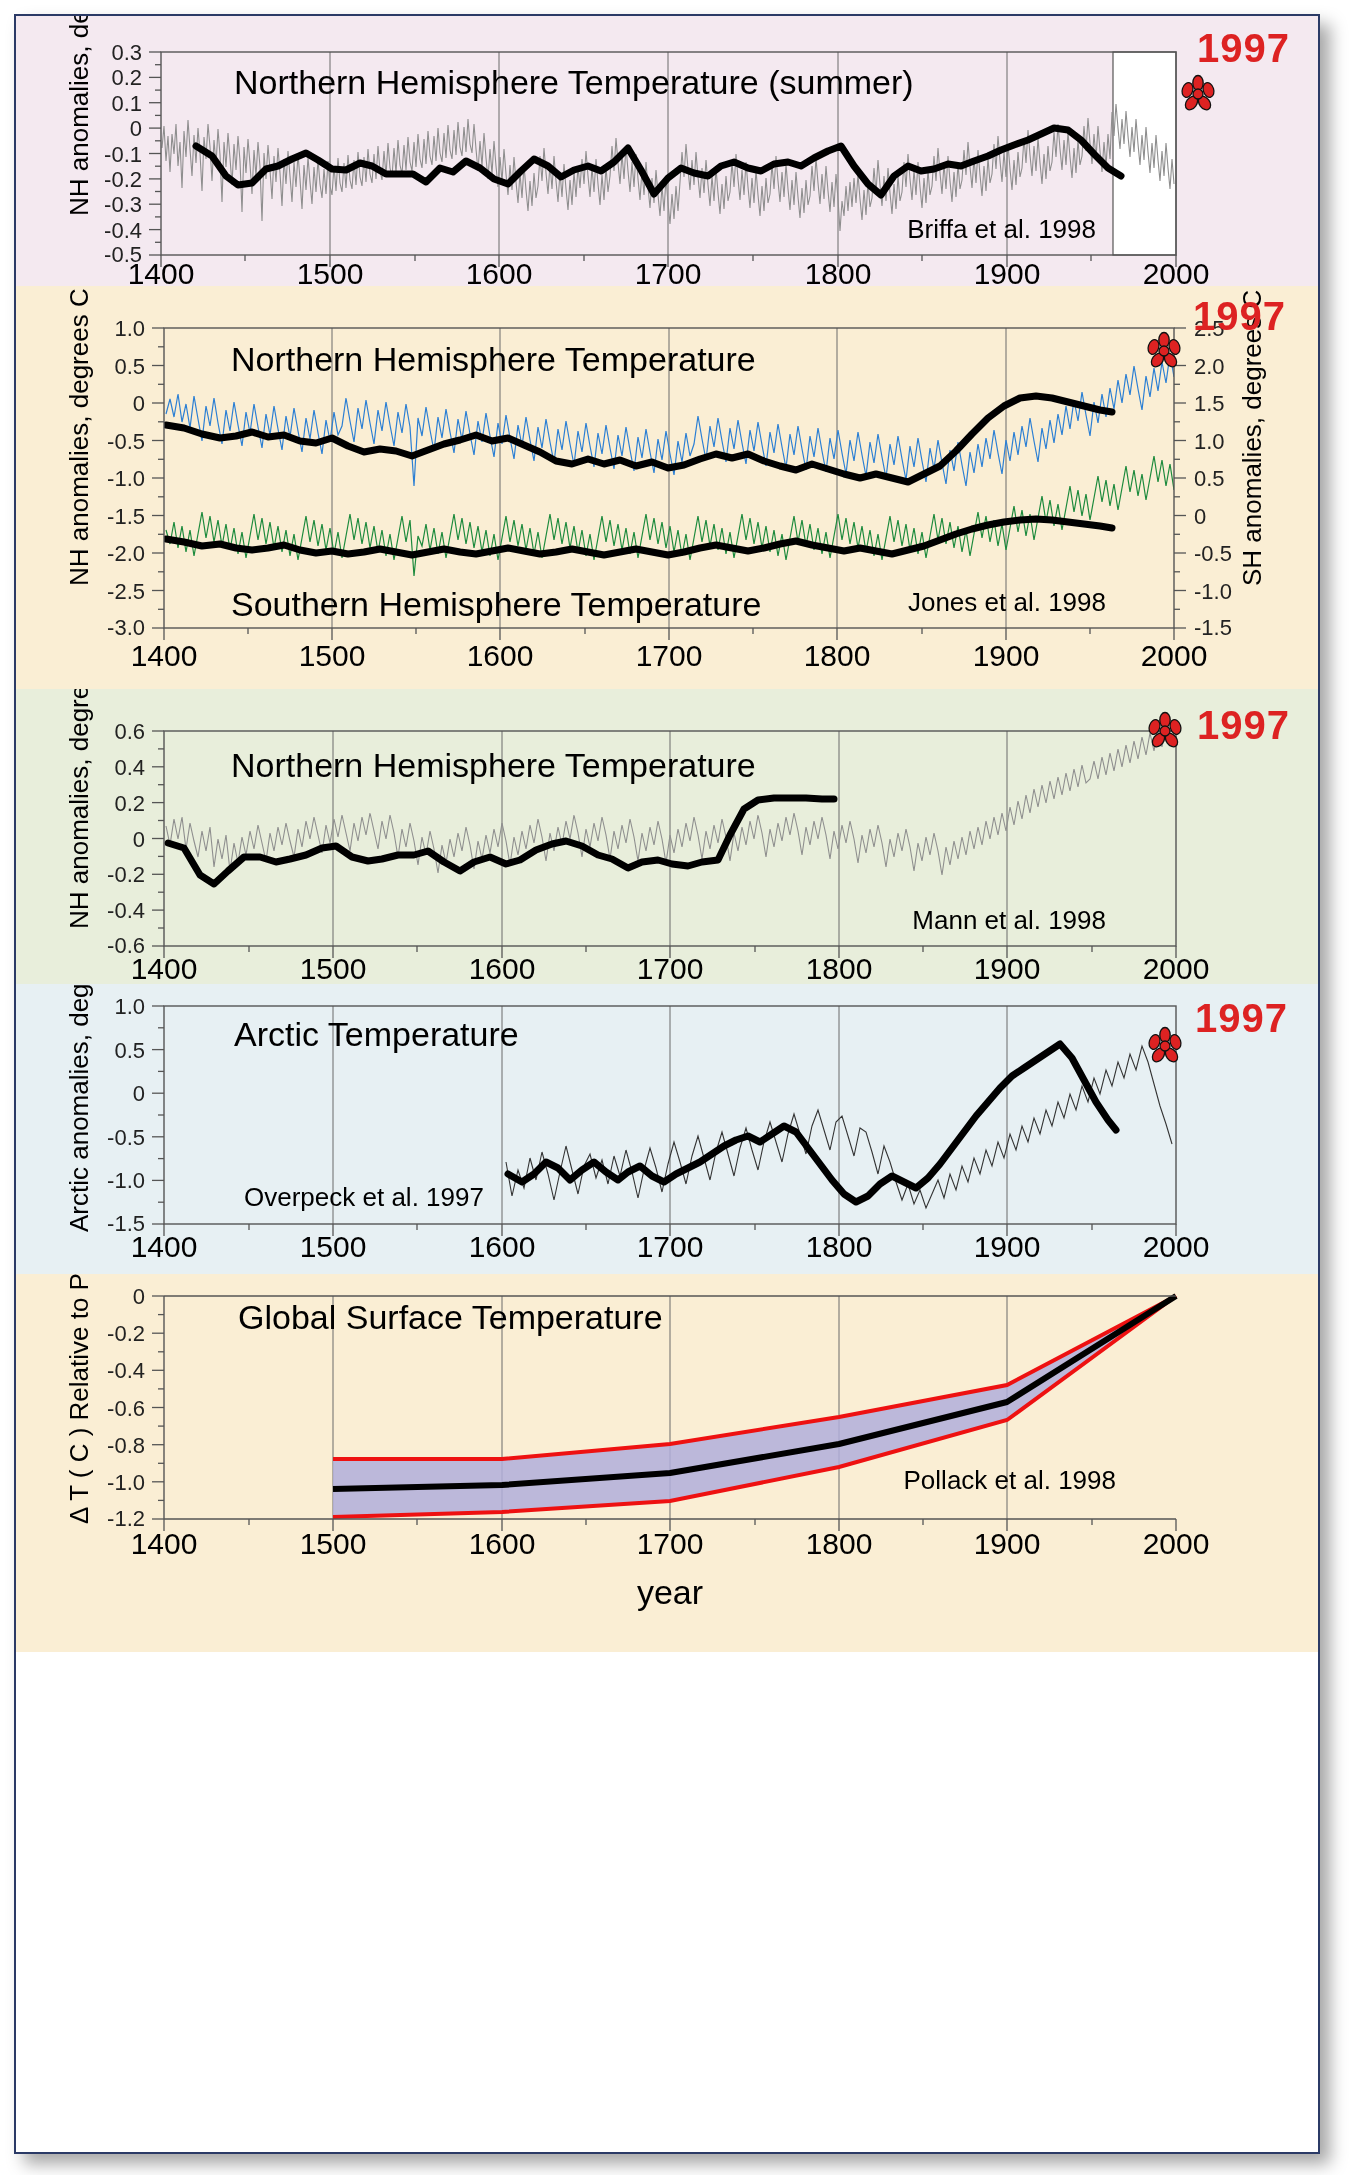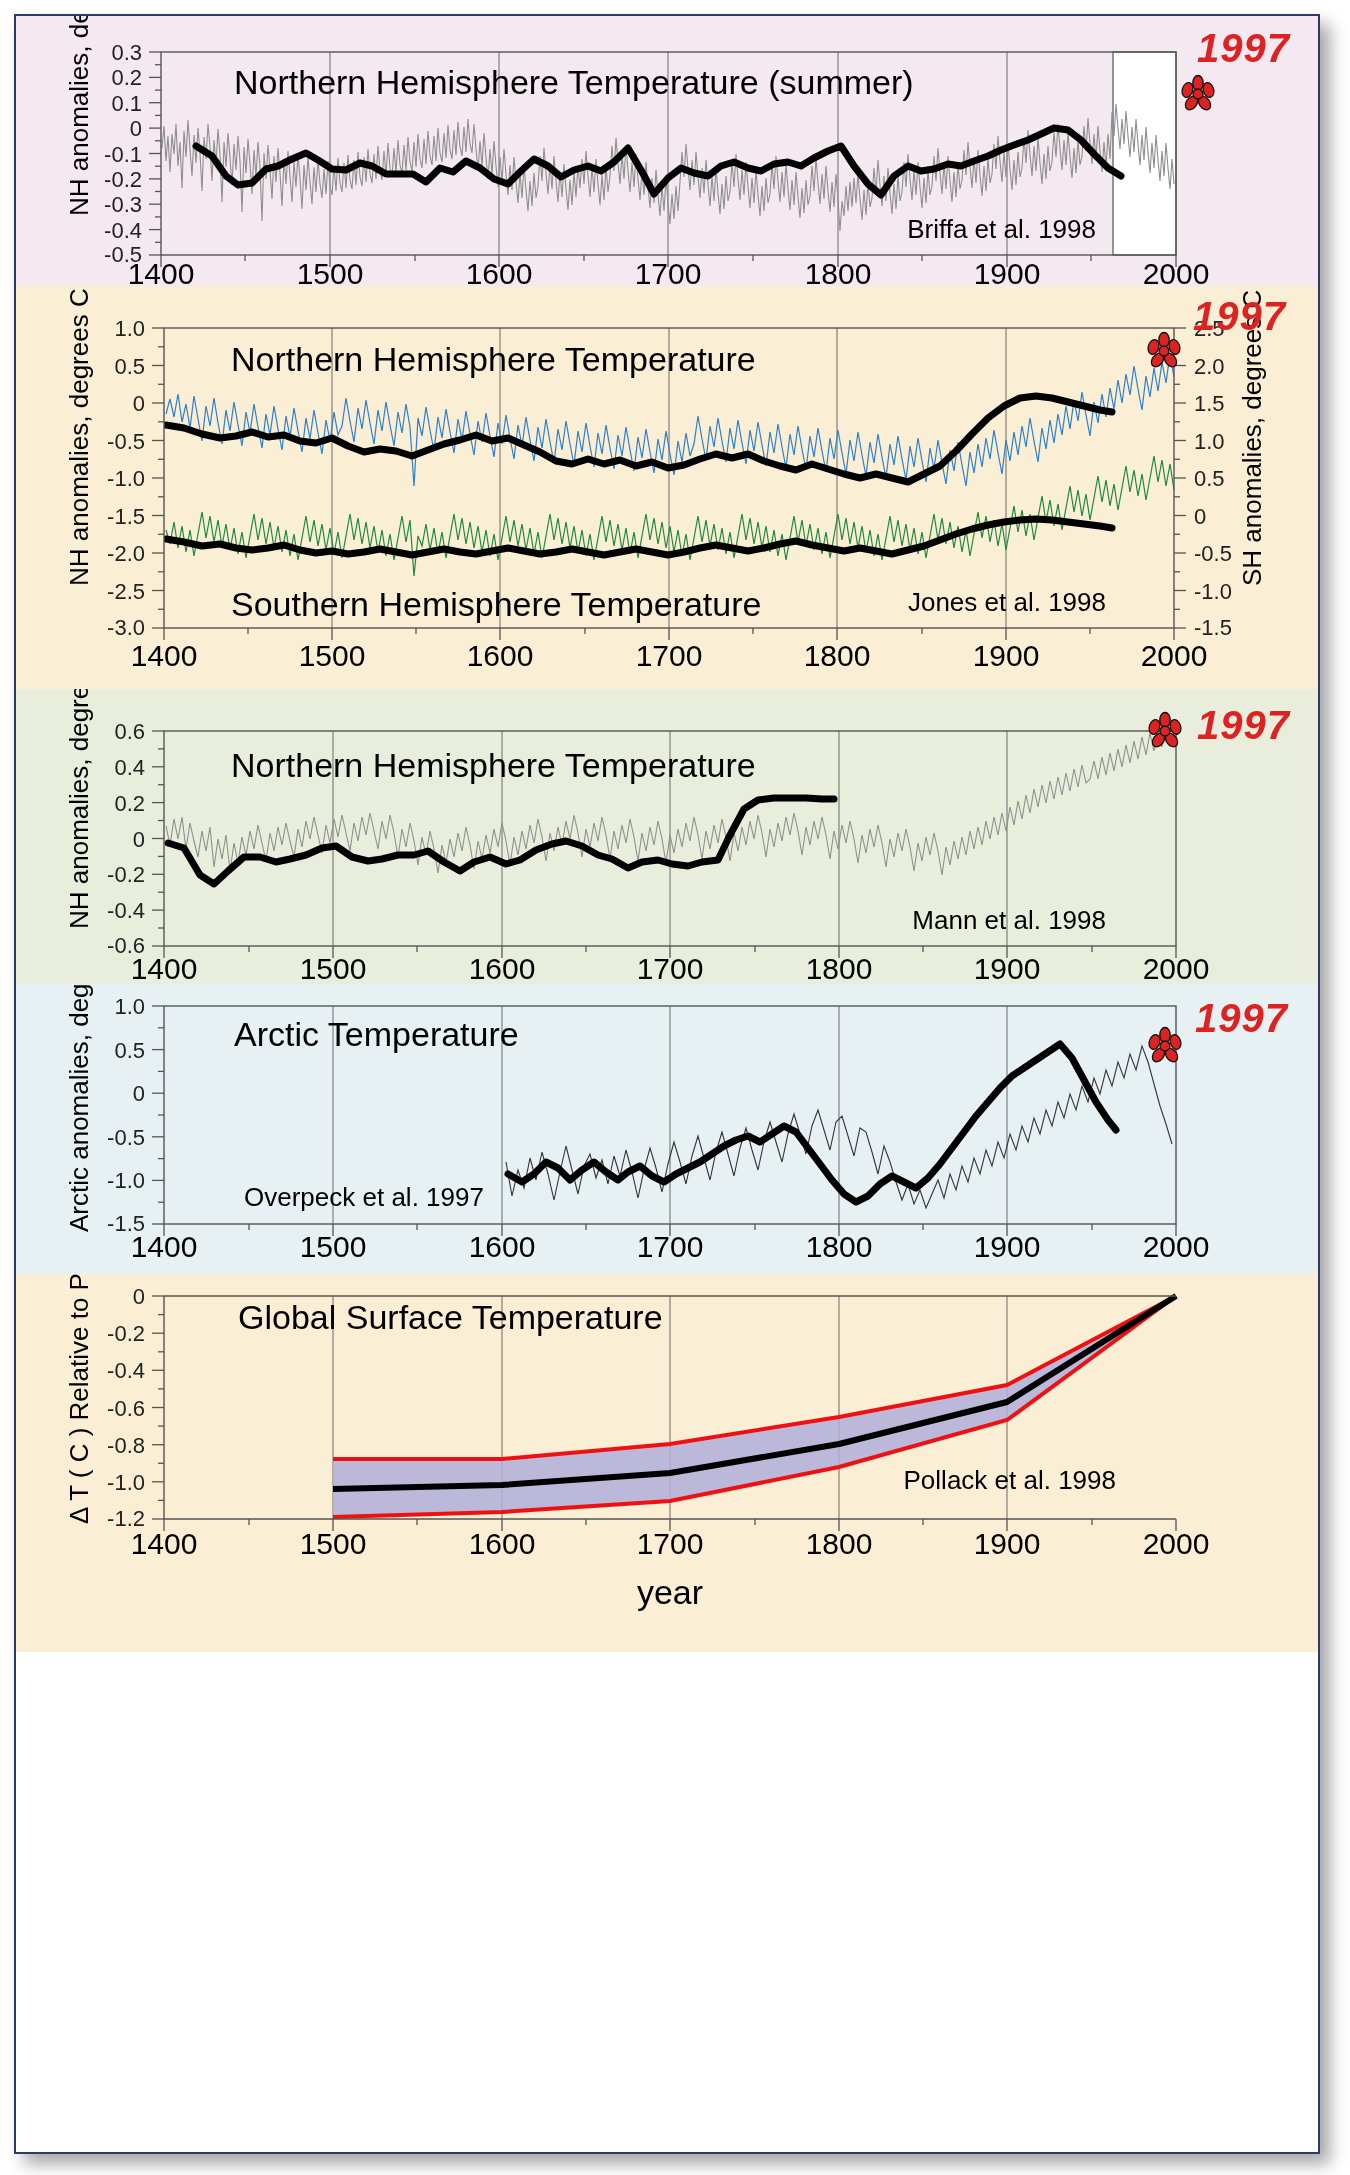--- a/index.html
+++ b/index.html
@@ -8,21 +8,21 @@
      border:2px solid #2b3a66;box-sizing:border-box;background:#fff;
      box-shadow:10px 10px 16px rgba(0,0,0,.35);}
   .panel{position:relative;width:100%;box-sizing:border-box;overflow:hidden;}
   svg{display:block;overflow:visible;}
   .ytitle{font-size:26px;fill:#000;}
   .tick{font-size:22px;fill:#222;font-family:"Liberation Sans",sans-serif;}
   .xtick{font-size:30px;fill:#000;font-family:"Liberation Sans",sans-serif;}
   .ptitle{font-size:34px;fill:#000;font-family:"Liberation Sans",sans-serif;}
   .cite{font-size:26px;fill:#000;font-family:"Liberation Sans",sans-serif;}
   .xaxis-name{font-size:34px;fill:#000;}
-  .yearlab{position:absolute;color:#dd2222;font-style:italic;font-weight:bold;
+  .yearlab{position:absolute;color:#dd2222;font-weight:bold;
      font-size:40px;font-family:"Liberation Sans",sans-serif;letter-spacing:1px;}
   .flower{position:absolute;width:40px;height:40px;}
   .gridline{stroke:#6b6b6b;stroke-width:1;}
   .frame{stroke:#555;stroke-width:1.4;fill:none;}
   .axisline{stroke:#555;stroke-width:1.4;}
   .tickmark{stroke:#555;stroke-width:1.3;}
   .smooth{fill:none;stroke:#000;stroke-width:7;stroke-linecap:round;stroke-linejoin:round;}
   .noise-grey{fill:none;stroke:#8e8e8e;stroke-width:1.1;}
   .noise-blue{fill:none;stroke:#2b7fd4;stroke-width:1.2;}
   .noise-green{fill:none;stroke:#1c8a3c;stroke-width:1.2;}

